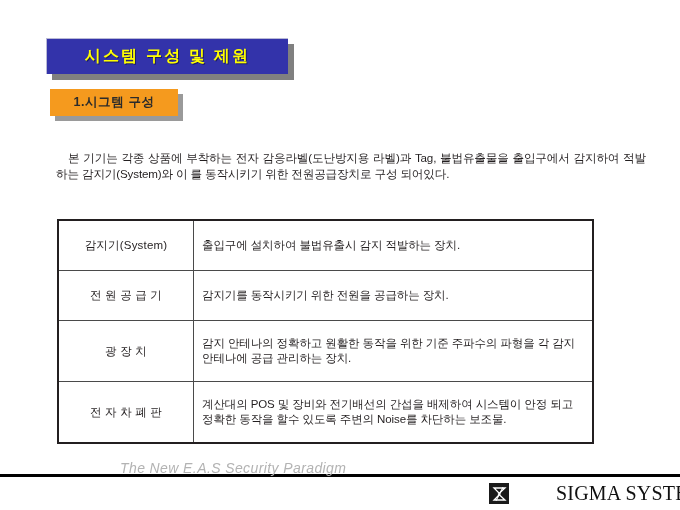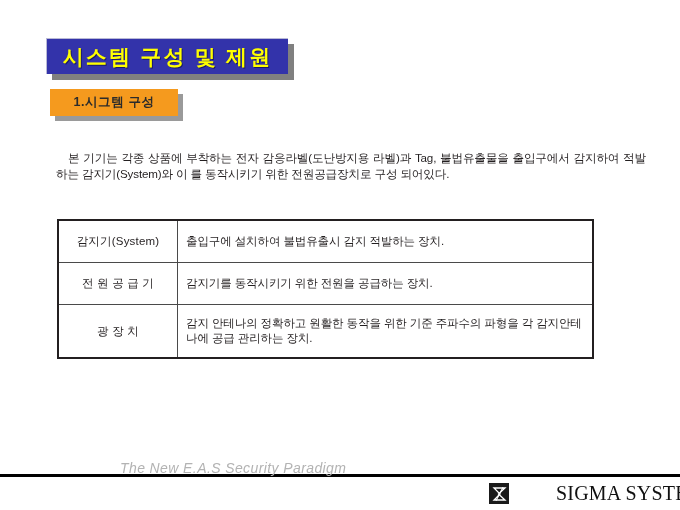--- a/index.html
+++ b/index.html
@@ -40,21 +40,21 @@
     background: #3333aa;
     border-top: 1px solid #b9b9d6;
     border-left: 1px solid #b9b9d6;
     box-sizing: border-box;
     display: flex;
     align-items: center;
     justify-content: center;
   }
   .title-banner .plate span {
     color: #ffff00;
-    font-size: 21px;
+    font-size: 16px;
     font-weight: bold;
     letter-spacing: 2.2px;
     text-shadow: 1px 1px 0 #1a1a66;
     white-space: nowrap;
   }
 
   
   .sub-banner {
     position: absolute;
     left: 50px;
@@ -110,21 +110,21 @@
     top: 219px;
     width: 537px;
     border-collapse: collapse;
     border: 2.5px solid #231f20;
     background: #ffffff;
   }
   .spec-table td {
     border: 1px solid #4a4a4a;
     font-size: 11.5px;
     color: #231f20;
-    padding: 0;
+    padding: 8px;
     vertical-align: middle;
   }
   .spec-table td.term {
     width: 118px;
     text-align: center;
     letter-spacing: 0.2px;
   }
   .spec-table td.desc {
     line-height: 15.5px;
     letter-spacing: -0.1px;
@@ -205,20 +205,24 @@
       <td class="term">감지기(System)</td>
       <td class="desc">출입구에 설치하여 불법유출시 감지 적발하는 장치.</td>
     </tr>
     <tr class="h1">
       <td class="term">전 원 공 급 기</td>
       <td class="desc">감지기를 동작시키기 위한 전원을 공급하는 장치.</td>
     </tr>
     <tr class="h2">
       <td class="term">광  장  치</td>
       <td class="desc">감지 안테나의 정확하고 원활한 동작을 위한 기준 주파수의 파형을 각 감지안테나에 공급 관리하는 장치.</td>
+    </tr>
+    <tr class="h2">
+      <td class="term">전 자 차 폐 판</td>
+      <td class="desc">계산대의 POS 및 장비와 전기배선의 간섭을 배제하여 시스템이 안정 되고 정확한 동작을 할수 있도록 주변의 Noise를 차단하는 보조물.</td>
     </tr>
   </tbody>
 </table>
 
 <div class="footer-rule"></div>
 <div class="footer-tagline">The New E.A.S Security Paradigm</div>
 <div class="brand">
   <span class="mark">
     <svg width="15" height="16" viewBox="0 0 15 16" aria-hidden="true">
       <path d="M2 2 L13 2 L6.5 8 L13 14 L2 14 L8 8 Z" fill="none" stroke="#ffffff" stroke-width="1.3"></path>

